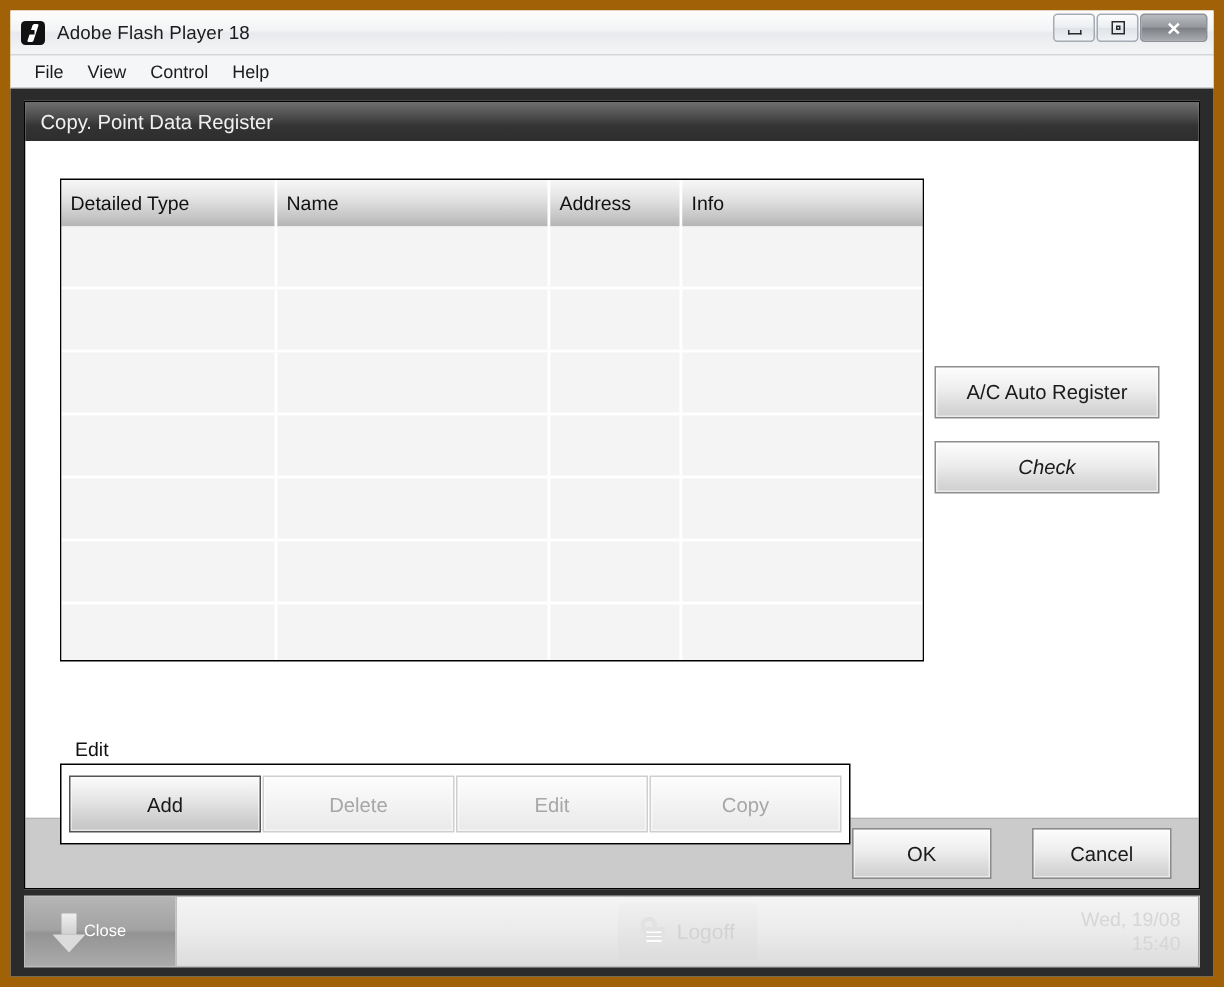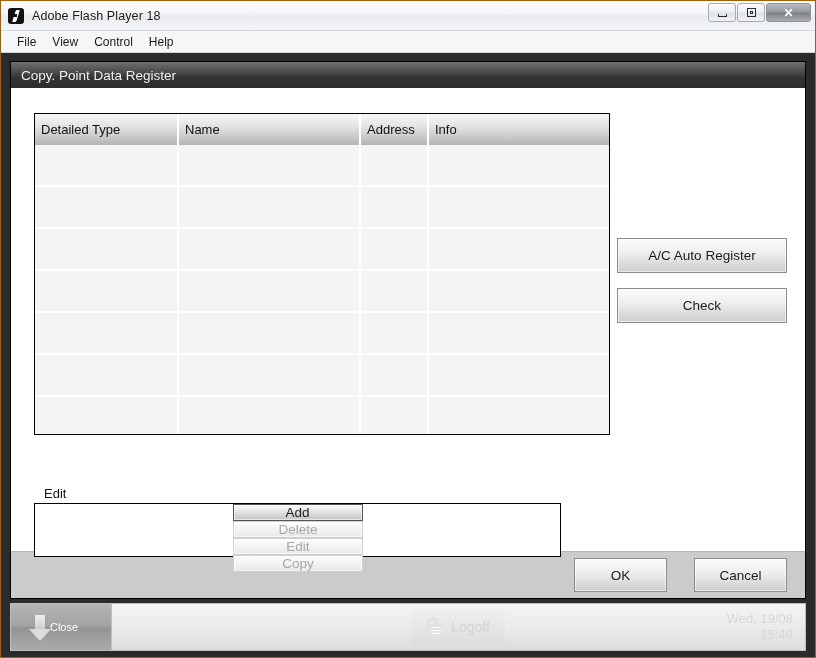--- a/index.html
+++ b/index.html
@@ -14,21 +14,21 @@
     overflow: hidden;
     position: relative;
   }
 
   
   .win {
     position: absolute;
     left: 0; top: 0;
     width: 816px; height: 658px;
     background: #f2f2f2;
-    border: 1px solid #a16207;
+    border: 7px solid #a16207;
     box-sizing: border-box;
     display: flex;
     flex-direction: column;
     justify-content: flex-end;
   }
   .titlebar {
     height: 29px;
     background: linear-gradient(to bottom, #fdfdfd 0%, #f3f4f6 45%, #e8eaed 52%, #f4f5f7 100%);
     border-bottom: 1px solid #d3d7db;
     display: flex;
@@ -188,21 +188,21 @@
     display: flex;
     align-items: center;
     padding-left: 6px;
     box-sizing: border-box;
     border-right: 2px solid #ffffff;
     background: linear-gradient(to bottom, #f7f7f7 0%, #e6e6e6 35%, #c9c9c9 75%, #b4b4b4 100%);
   }
   .th:last-child { border-right: none; }
   .col0 { width: 144px; }
   .col1 { width: 182px; }
-  .col2 { width: 68px; }
+  .col2 { width: 88px; }
   .col3 { flex: 1; }
 
   .tbody { flex: 1; display: flex; flex-direction: column; background: #fff; }
   .trow {
     display: flex;
     height: 40px;
     flex: none;
     border-bottom: 2px solid #ffffff;
   }
   .td {
@@ -229,41 +229,40 @@
     color: #1a1a1a;
     background: linear-gradient(to bottom, #fdfdfd 0%, #ededed 45%, #d8d8d8 80%, #cfcfcf 100%);
     border: 1px solid #8c8c8c;
     box-sizing: border-box;
     display: flex;
     align-items: center;
     justify-content: center;
     cursor: default;
     box-shadow: inset 0 0 0 1px rgba(255,255,255,.55);
   }
-  .side-btns .btn { width: 170px; height: 35px; }
-  .side-btns .btn + .btn { margin-top: 15px; }
+  .side-btns .btn { width: 150px; height: 35px; }
+  .side-btns .btn + .btn { margin-top: 15px; font-style: italic; }
 
   
   .edit-label {
     position: absolute;
     left: 33px; top: 398px;
     font-size: 13px;
     color: #111;
   }
   .edit-group {
     position: absolute;
     left: 23px; top: 415px;
     width: 527px; height: 54px;
     border: 1px solid #000;
     box-sizing: border-box;
     display: flex;
     align-items: center;
     padding: 0 5px;
     background: #fff;
-    flex-direction: column;
   }
   .edit-group .btn {
     height: 38px;
     width: 130px;
     margin-right: 0;
   }
   .edit-group .btn + .btn { margin-left: 1px; }
   .btn.primary {
     border: 1px solid #555;
     background: linear-gradient(to bottom, #fbfbfb 0%, #e4e4e4 45%, #cdcdcd 82%, #c6c6c6 100%);

